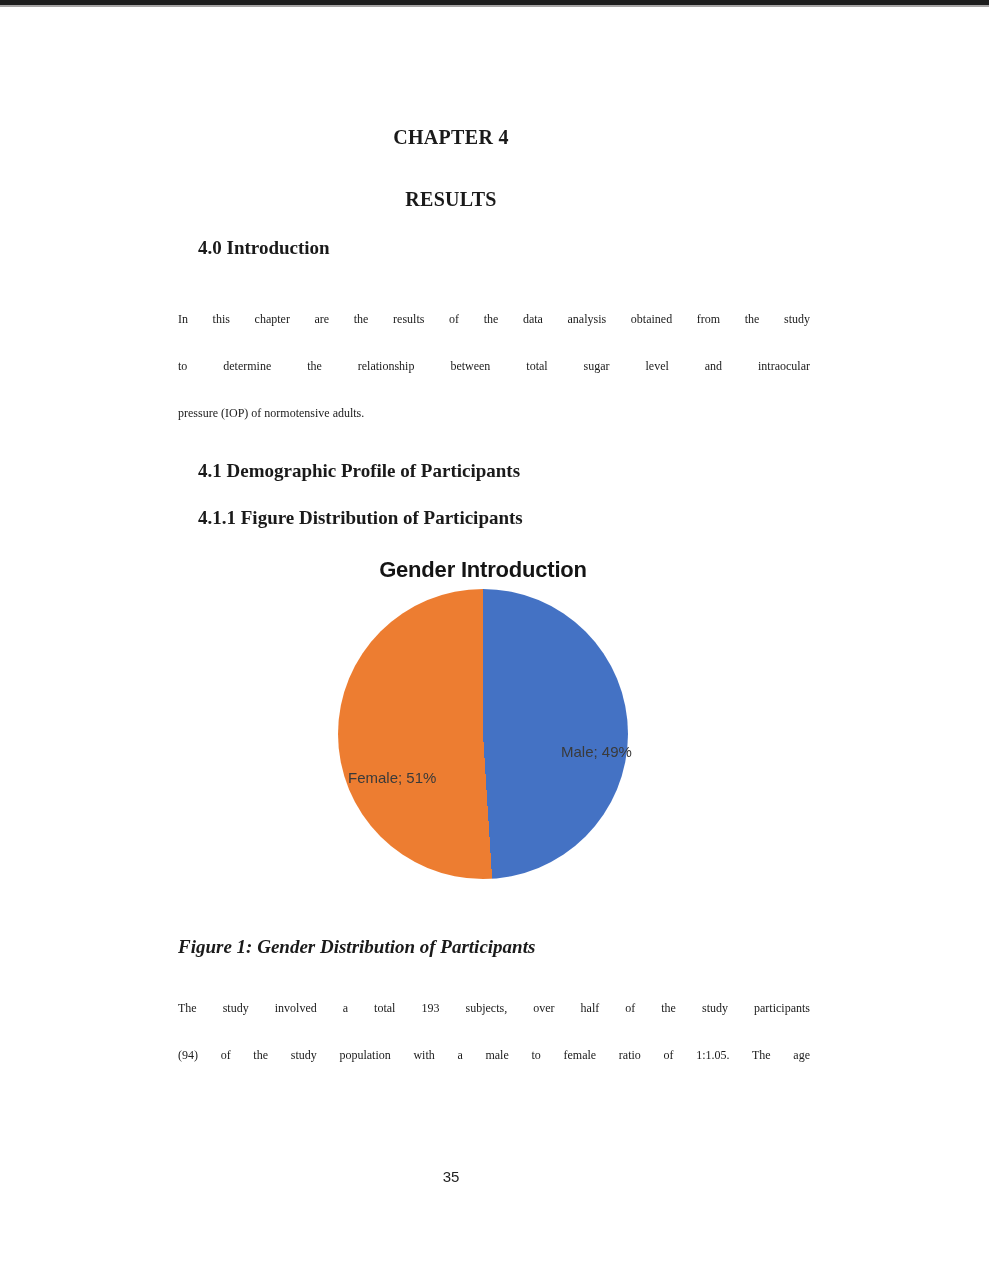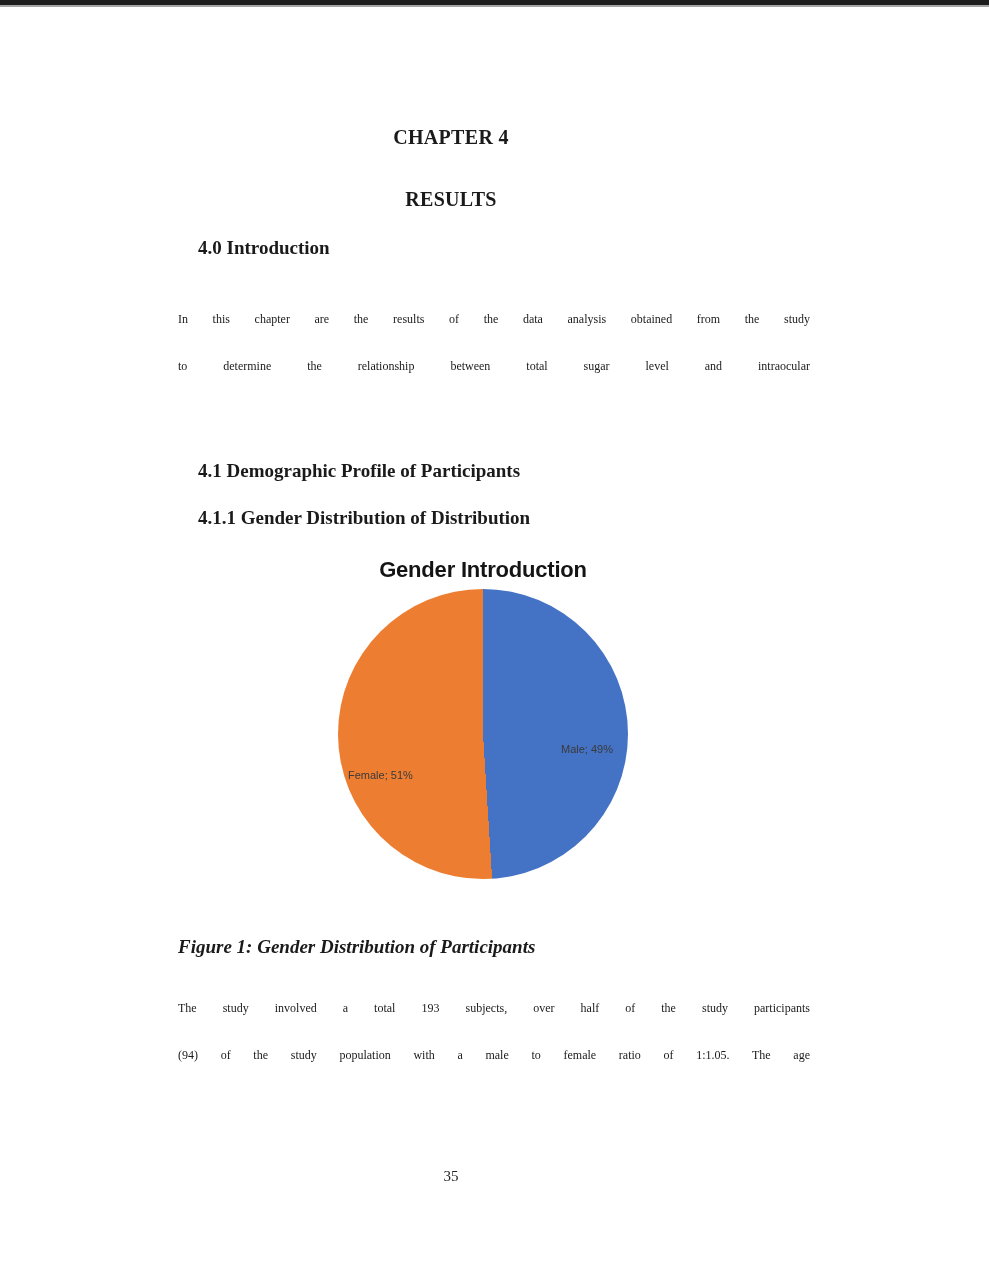--- a/index.html
+++ b/index.html
@@ -27,52 +27,53 @@
     font-size:22px; color:#141414; letter-spacing:-0.2px;
   }
   .pie {
     position:absolute; top:32px; left:5px;
     width:290px; height:290px; border-radius:50%;
     background:#ccc; 
   }
   .pie-label {
     position:absolute;
     font-family:"Liberation Sans", sans-serif;
-    font-size:11px; color:#3a3a3a; white-space:nowrap;
+    font-size:15px; color:#3a3a3a; white-space:nowrap;
   }
   .pie-label.male   { left:223px; top:154px; }
   .pie-label.female { left:10px;  top:180px; }
 
   .figure-caption { left:178px; top:936px; font-weight:bold; font-style:italic; font-size:19px; }
 
   .page-number {
-    top:1168px; font-family:Liberation Serif, serif;
+    top:1168px; font-family:Liberation Sans, sans-serif;
     font-size:15px; color:#242424;
   }
 </style>
 </head>
 <body>
 
 <div class="abs top-bar"></div>
 <div class="abs top-bar-rule"></div>
 
 <div class="abs center-line chapter-heading" style="top:126px;">CHAPTER 4</div>
 
 <div class="abs center-line chapter-heading" style="top:188px;">RESULTS</div>
 
 <div class="abs section-heading" style="left:178px; top:237px;">4.0 Introduction</div>
 
 <div class="abs paragraph" style="top:296px;">
   <div class="line just">In this chapter are the results of the data analysis obtained from the study</div>
   <div class="line just">to determine the relationship between total sugar level and intraocular</div>
+  <div class="line">pressure (IOP) of normotensive adults.</div>
 </div>
 
 <div class="abs section-heading" style="left:178px; top:460px;">4.1 Demographic Profile of Participants</div>
 
-<div class="abs section-heading" style="left:178px; top:507px;">4.1.1 Gender Distribution of Distribution</div>
+<div class="abs section-heading" style="left:178px; top:507px;">4.1.1 Figure Distribution of Participants</div>
 
 <div class="abs chart-box">
   <div class="chart-title">Gender Introduction</div>
   <div class="pie" style="background: conic-gradient(rgb(68, 114, 196) 0deg, rgb(68, 114, 196) 176.4deg, rgb(237, 125, 49) 176.4deg, rgb(237, 125, 49) 360deg);">
     <span class="pie-label male">Male; 49%</span>
     <span class="pie-label female">Female; 51%</span>
   </div>
 </div>
 
 <div class="abs figure-caption">Figure 1: Gender Distribution of Participants</div>

